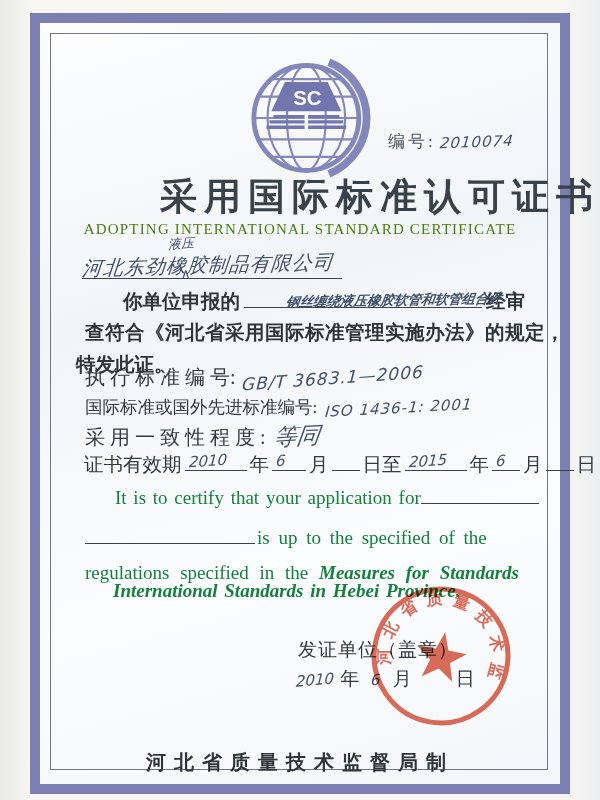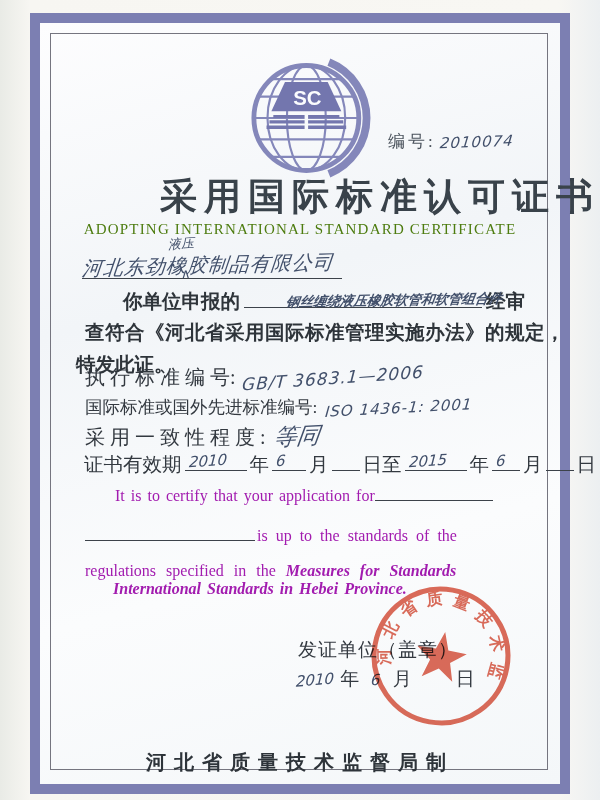--- a/index.html
+++ b/index.html
@@ -53,21 +53,21 @@
   .exec{left:85px;top:364px;font-size:20px;white-space:nowrap;color:#333940;}
   .exec .hand{display:inline-block;font-size:17px;transform:rotate(-4deg) skewX(-8deg);margin-left:6px;letter-spacing:1px;}
   .intl{left:85px;top:395px;font-size:17.5px;white-space:nowrap;color:#333940;}
   .intl .hand{display:inline-block;font-size:15px;transform:rotate(-3deg) skewX(-8deg);margin-left:8px;letter-spacing:1px;}
   .conf{left:85px;top:421px;font-size:20px;white-space:nowrap;color:#333940;}
   .conf .hand{display:inline-block;font-size:23px;transform:rotate(-3deg) skewX(-10deg);margin-left:8px;}
   .valid{left:84px;top:450px;font-size:19.5px;white-space:nowrap;color:#333940;}
   .valid .blank{margin:0 3px;}
   .valid .hand{font-size:15px;transform:rotate(-4deg) skewX(-8deg);bottom:0;}
   .w64{width:62px;} .w36{width:34px;} .w30{width:28px;}
-  .en{font-size:16px;color:#a21caf;white-space:nowrap;}
+  .en{font-size:19px;color:#15803d;white-space:nowrap;}
   .e1{left:85px;top:484px;width:432px;text-indent:30px;word-spacing:2px;}
   .e1 .blank{width:118px;}
   .e2{left:85px;top:524px;width:432px;word-spacing:4px;}
   .e2 .blank{width:170px;margin-right:2px;}
   .e3{left:85px;top:562px;width:432px;word-spacing:6px;}
   .e4{left:85px;top:580px;width:432px;word-spacing:2px;margin-left:28px;}
   .it{font-style:italic;font-weight:bold;font-weight:600;}
   .issuer{left:298px;top:637px;font-size:19px;letter-spacing:1px;color:#333940;white-space:nowrap;}
   .issue-date{left:296px;top:666px;font-size:19px;color:#333940;white-space:nowrap;}
   .issue-date .hand{display:inline-block;font-size:15px;transform:rotate(-5deg) skewX(-8deg);}
@@ -141,21 +141,21 @@
   </div>
 
   <div class="abs valid">
     <span>证书有效期</span><span class="blank w64"><span class="hand">2010</span></span><span>年</span><span class="blank w36"><span class="hand">6</span></span><span>月</span><span class="blank w30"></span><span>日至</span><span class="blank w64"><span class="hand">2015</span></span><span>年</span><span class="blank w30"><span class="hand">6</span></span><span>月</span><span class="blank w30"></span><span>日</span>
   </div>
 
   <div class="abs en e1">
     <span>It is to certify that your application for</span><span class="blank"></span>
   </div>
   <div class="abs en e2">
-    <span class="blank"></span><span>is up to the standards of the</span>
+    <span class="blank"></span><span>is up to the specified of the</span>
   </div>
   <div class="abs en e3">
     <span>regulations specified in the</span>
     <span class="it">Measures for Standards</span>
   </div>
   <div class="abs en e4">
     <span class="it">International Standards in Hebei Province.</span>
   </div>
 
   <div class="abs issuer">发证单位（盖章）</div>

